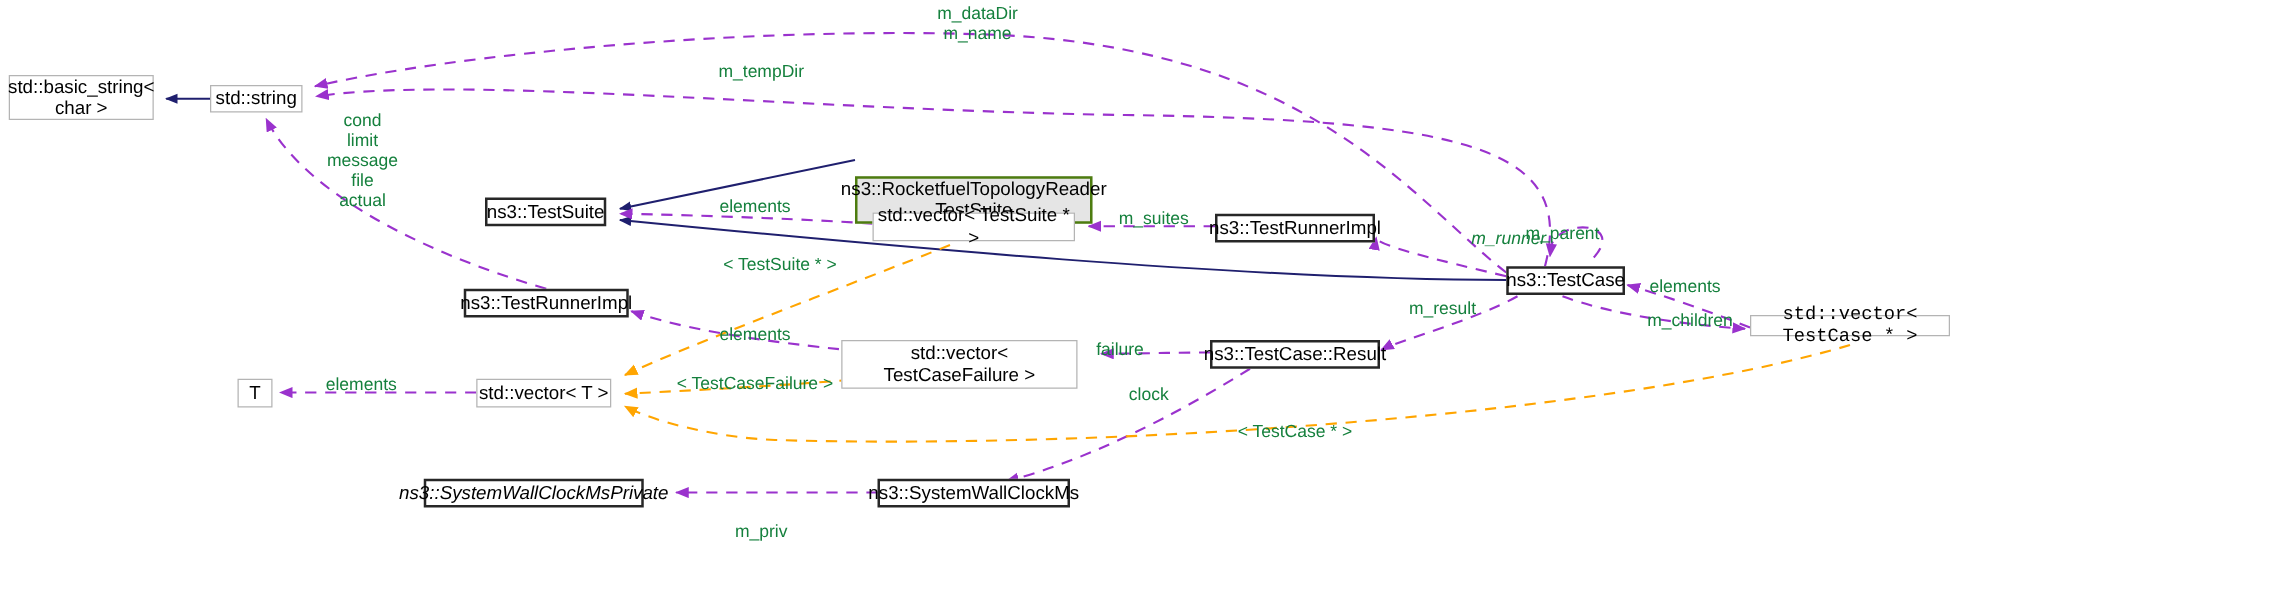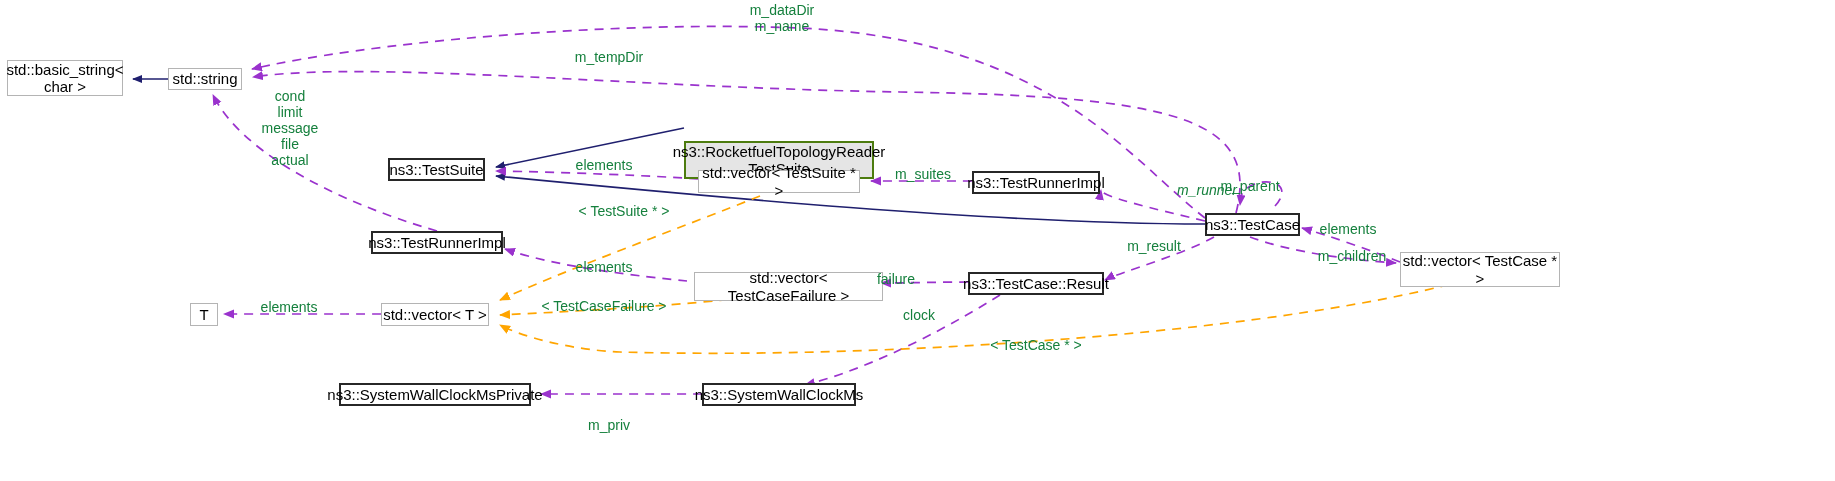--- a/index.html
+++ b/index.html
@@ -110,26 +110,26 @@
   <div class="node-box" style="left:7px;  top:60px;  width:116px; height:36px;">std::basic_string&lt;
 char &gt;</div>
   <div class="node-box" style="left:168px; top:68px;  width:74px;  height:22px;">std::string</div>
   <div class="node-box highlight" style="left:684px; top:114px; width:190px; height:38px;">ns3::RocketfuelTopologyReader
 TestSuite</div>
   <div class="node-box thick" style="left:388px; top:158px; width:97px;  height:23px;">ns3::TestSuite</div>
   <div class="node-box" style="left:698px; top:170px; width:162px; height:23px;">std::vector&lt; TestSuite * &gt;</div>
   <div class="node-box thick" style="left:972px; top:171px; width:128px; height:23px;">ns3::TestRunnerImpl</div>
   <div class="node-box thick" style="left:1205px;top:213px; width:95px;  height:23px;">ns3::TestCase</div>
   <div class="node-box thick" style="left:371px; top:231px; width:132px; height:23px;">ns3::TestRunnerImpl</div>
-  <div class="node-box" style="left:1400px;top:252px; width:160px; height:35px;">std::vector&lt; TestCase * &gt;</div>
-  <div class="node-box" style="left:694px; top:272px; width:189px; height:29px;">std::vector&lt; TestCaseFailure &gt;</div>
+  <div class="node-box" style="left:1400px;top:252px; width:160px; height:17px;font-family:Liberation Mono, monospace;">std::vector&lt; TestCase * &gt;</div>
+  <div class="node-box" style="left:673px; top:272px; width:189px; height:39px;">std::vector&lt; TestCaseFailure &gt;</div>
   <div class="node-box thick" style="left:968px; top:272px; width:136px; height:23px;">ns3::TestCase::Result</div>
   <div class="node-box" style="left:190px; top:303px; width:28px;  height:23px;">T</div>
   <div class="node-box" style="left:381px; top:303px; width:108px; height:23px;">std::vector&lt; T &gt;</div>
-  <div class="node-box thick" style="left:339px; top:383px; width:192px; height:23px;">ns3::SystemWallClockMsPrivate</div>
+  <div class="node-box thick" style="left:339px; top:383px; width:176px; height:23px;font-style:italic;">ns3::SystemWallClockMsPrivate</div>
   <div class="node-box thick" style="left:702px; top:383px; width:154px; height:23px;">ns3::SystemWallClockMs</div>
 
   <div class="edge-label" style="left:782px;  top:18px;">m_dataDir
 m_name</div>
   <div class="edge-label" style="left:609px;  top:57px;">m_tempDir</div>
   <div class="edge-label" style="left:290px;  top:128px;">cond
 limit
 message
 file
 actual</div>

